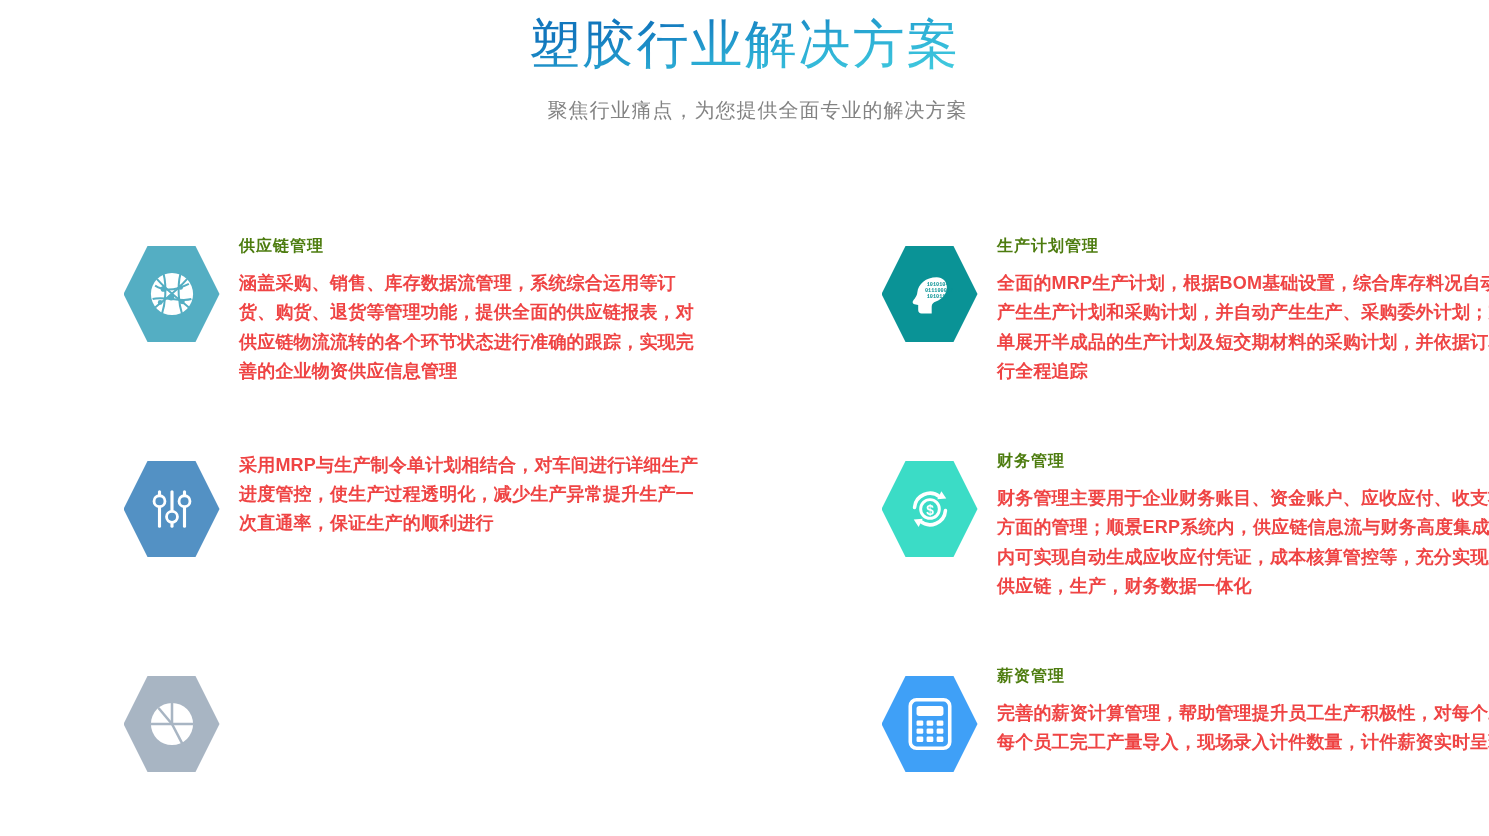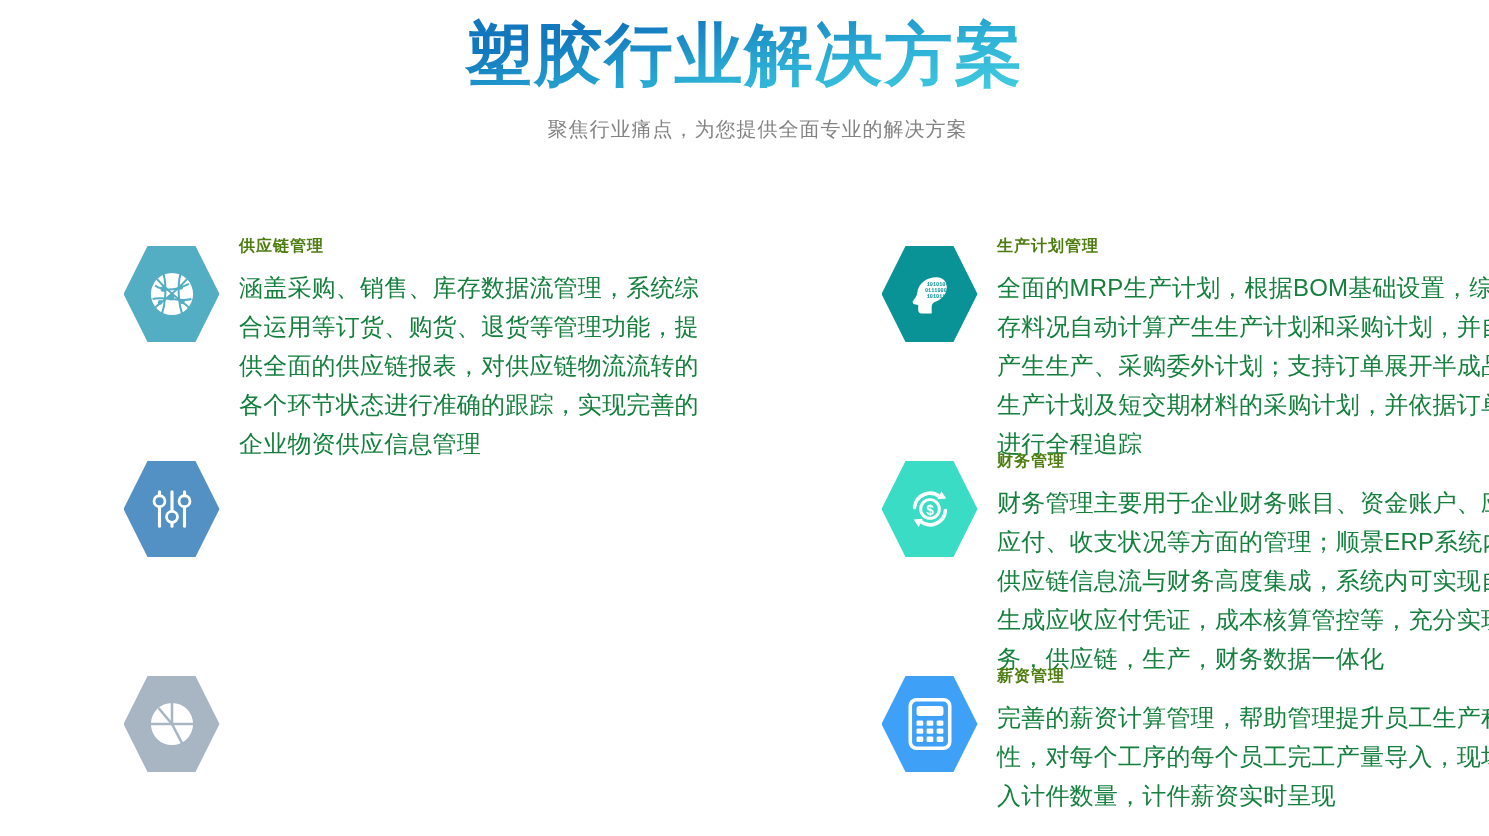--- a/index.html
+++ b/index.html
@@ -7,22 +7,22 @@
     width:1489px; height:836px;
     background:#ffffff;
     font-family:"Liberation Sans", "DejaVu Sans", sans-serif;
     overflow:hidden;
   }
   .page { position:relative; width:1489px; height:836px; }
 
   
   .header { padding-top:14px; text-align:center; }
   .main-title {
-    font-size:68px;
-    font-weight:bold;
+    font-size:52px;
+    font-weight:normal;
     letter-spacing:2px;
     line-height:1.18;
     background:linear-gradient(170deg,#1277bd 0%,#1b8bc8 28%,#2db0d6 62%,#45cfe0 100%);
     -webkit-background-clip:text;
     background-clip:text;
     color:transparent;
     -webkit-text-fill-color:transparent;
     display:inline-block;
   }
   .subtitle {
@@ -72,23 +72,23 @@
   .feature-body { padding-top:4px; }
   .feature-title {
     font-size:16px;
     font-weight:bold;
     color:#4d7c0f;
     letter-spacing:1px;
     line-height:1.2;
     margin-bottom:14px;
   }
   .feature-desc {
-    font-size:24px;
-    font-weight:normal;
-    color:#15803d;
+    font-size:18px;
+    font-weight:bold;
+    color:#ef4444;
     line-height:1.62;
     letter-spacing:0.2px;
     max-width:468px;
   }
   .feature.wide .feature-desc { max-width:552px; }
 </style>
 </head>
 <body style="background: rgb(255, 255, 255);">
 
 <div class="page">
@@ -165,20 +165,21 @@
               <g fill="#5391c4" stroke="#ffffff" stroke-width="3.6">
                 <circle cx="16" cy="22" r="7"></circle>
                 <circle cx="32" cy="42" r="7"></circle>
                 <circle cx="48" cy="22" r="7"></circle>
               </g>
             </svg>
           </span>
         </div>
       </div>
       <div class="feature-body">
+        <div class="feature-desc">采用MRP与生产制令单计划相结合，对车间进行详细生产进度管控，使生产过程透明化，减少生产异常提升生产一次直通率，保证生产的顺利进行</div>
       </div>
     </div>
 
     <div class="feature wide">
       <div class="hex-wrap">
         <div class="hex" style="background: rgb(59, 220, 198);">
           <span>
             <svg width="52" height="52" viewBox="0 0 64 64">
               <g fill="none" stroke="#ffffff" stroke-width="4.4" stroke-linecap="round">
                 <path d="M13 30 A19 19 0 0 1 44 17"></path>

